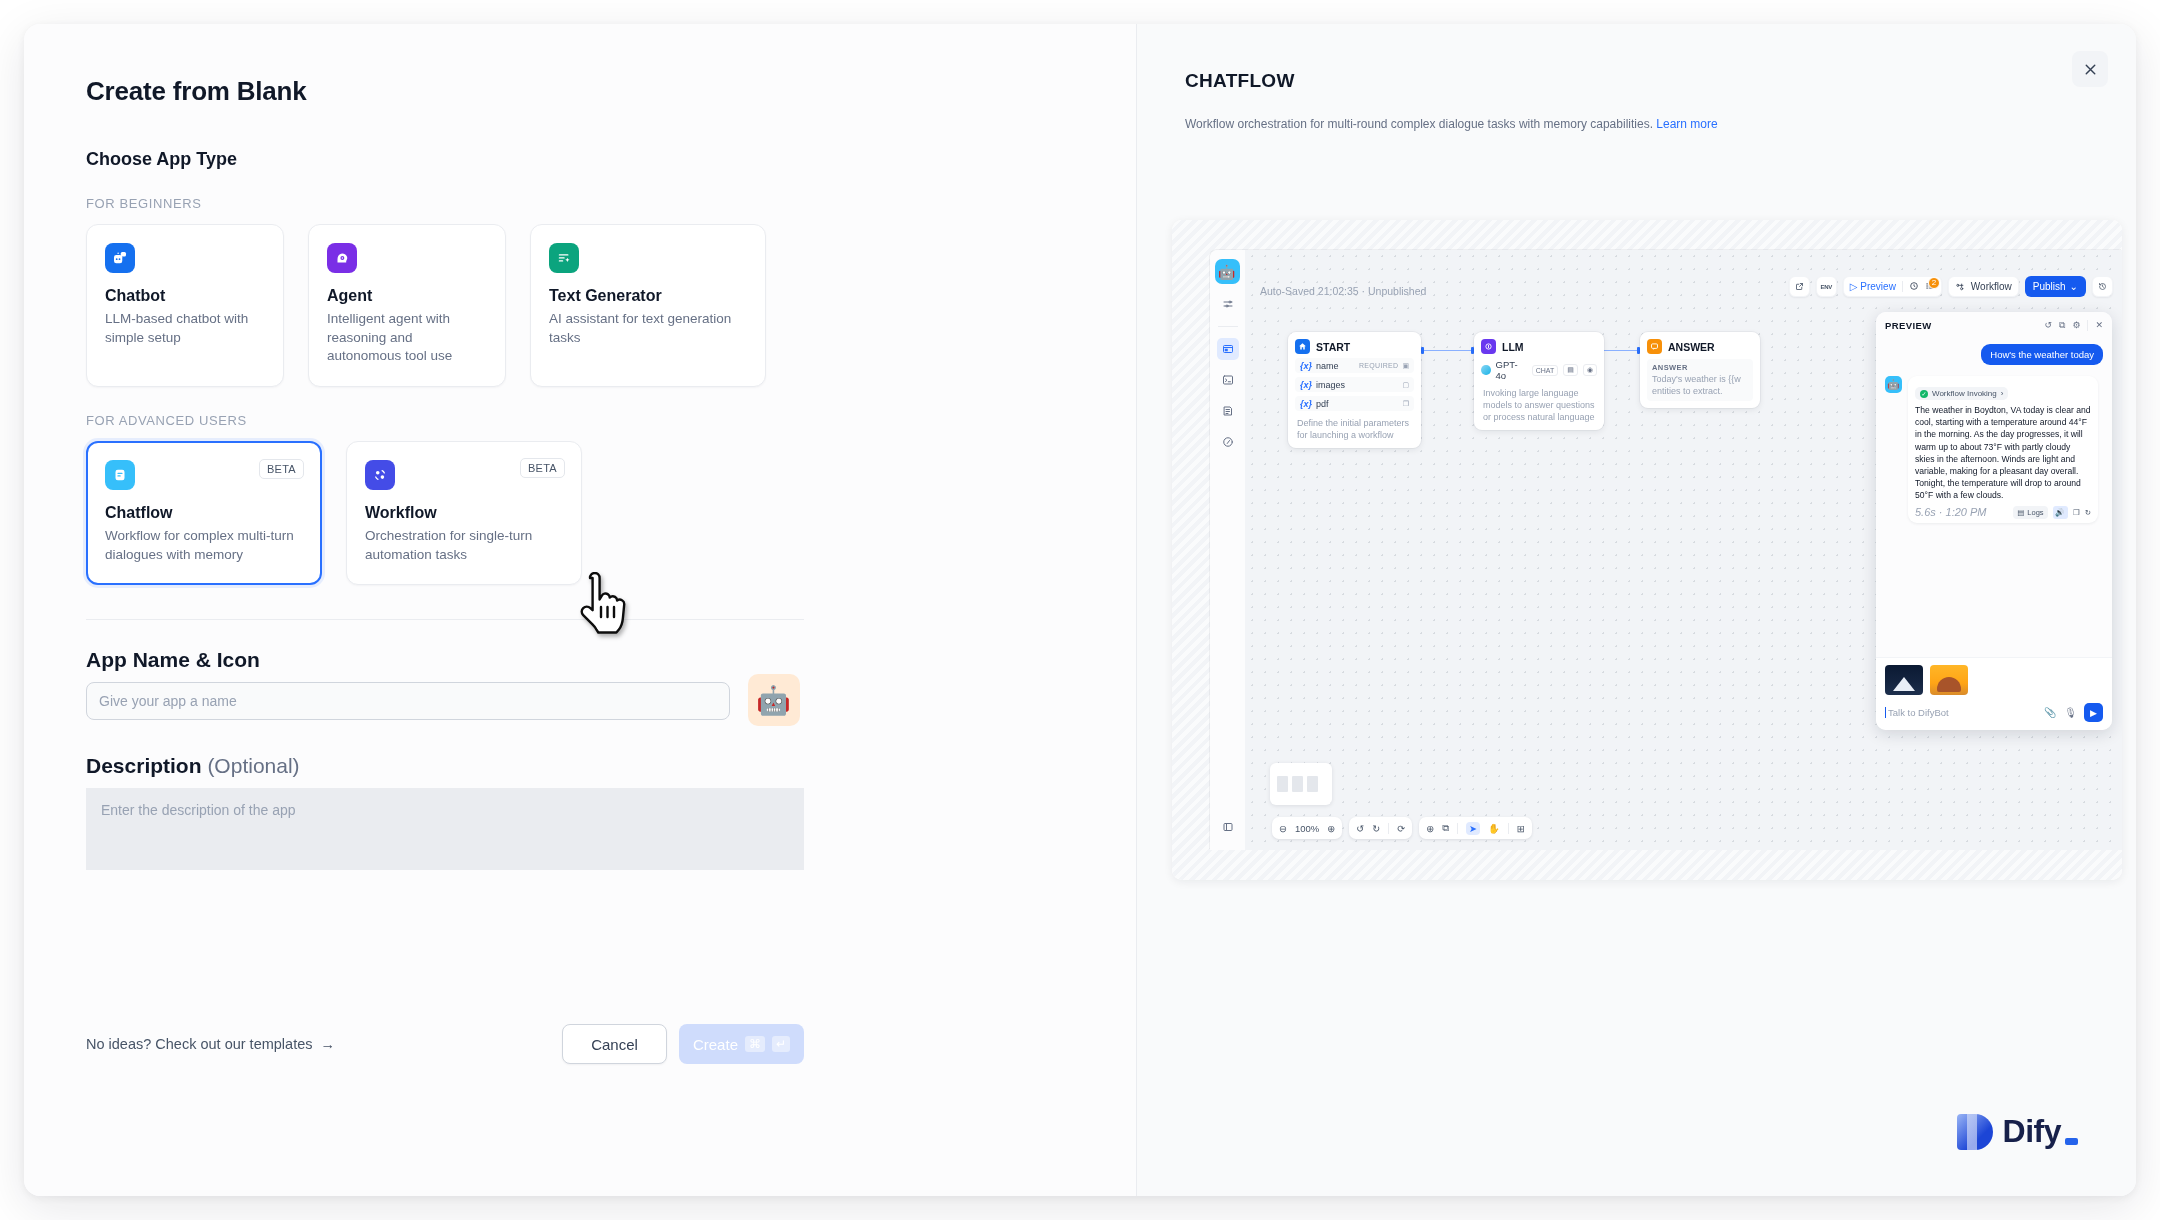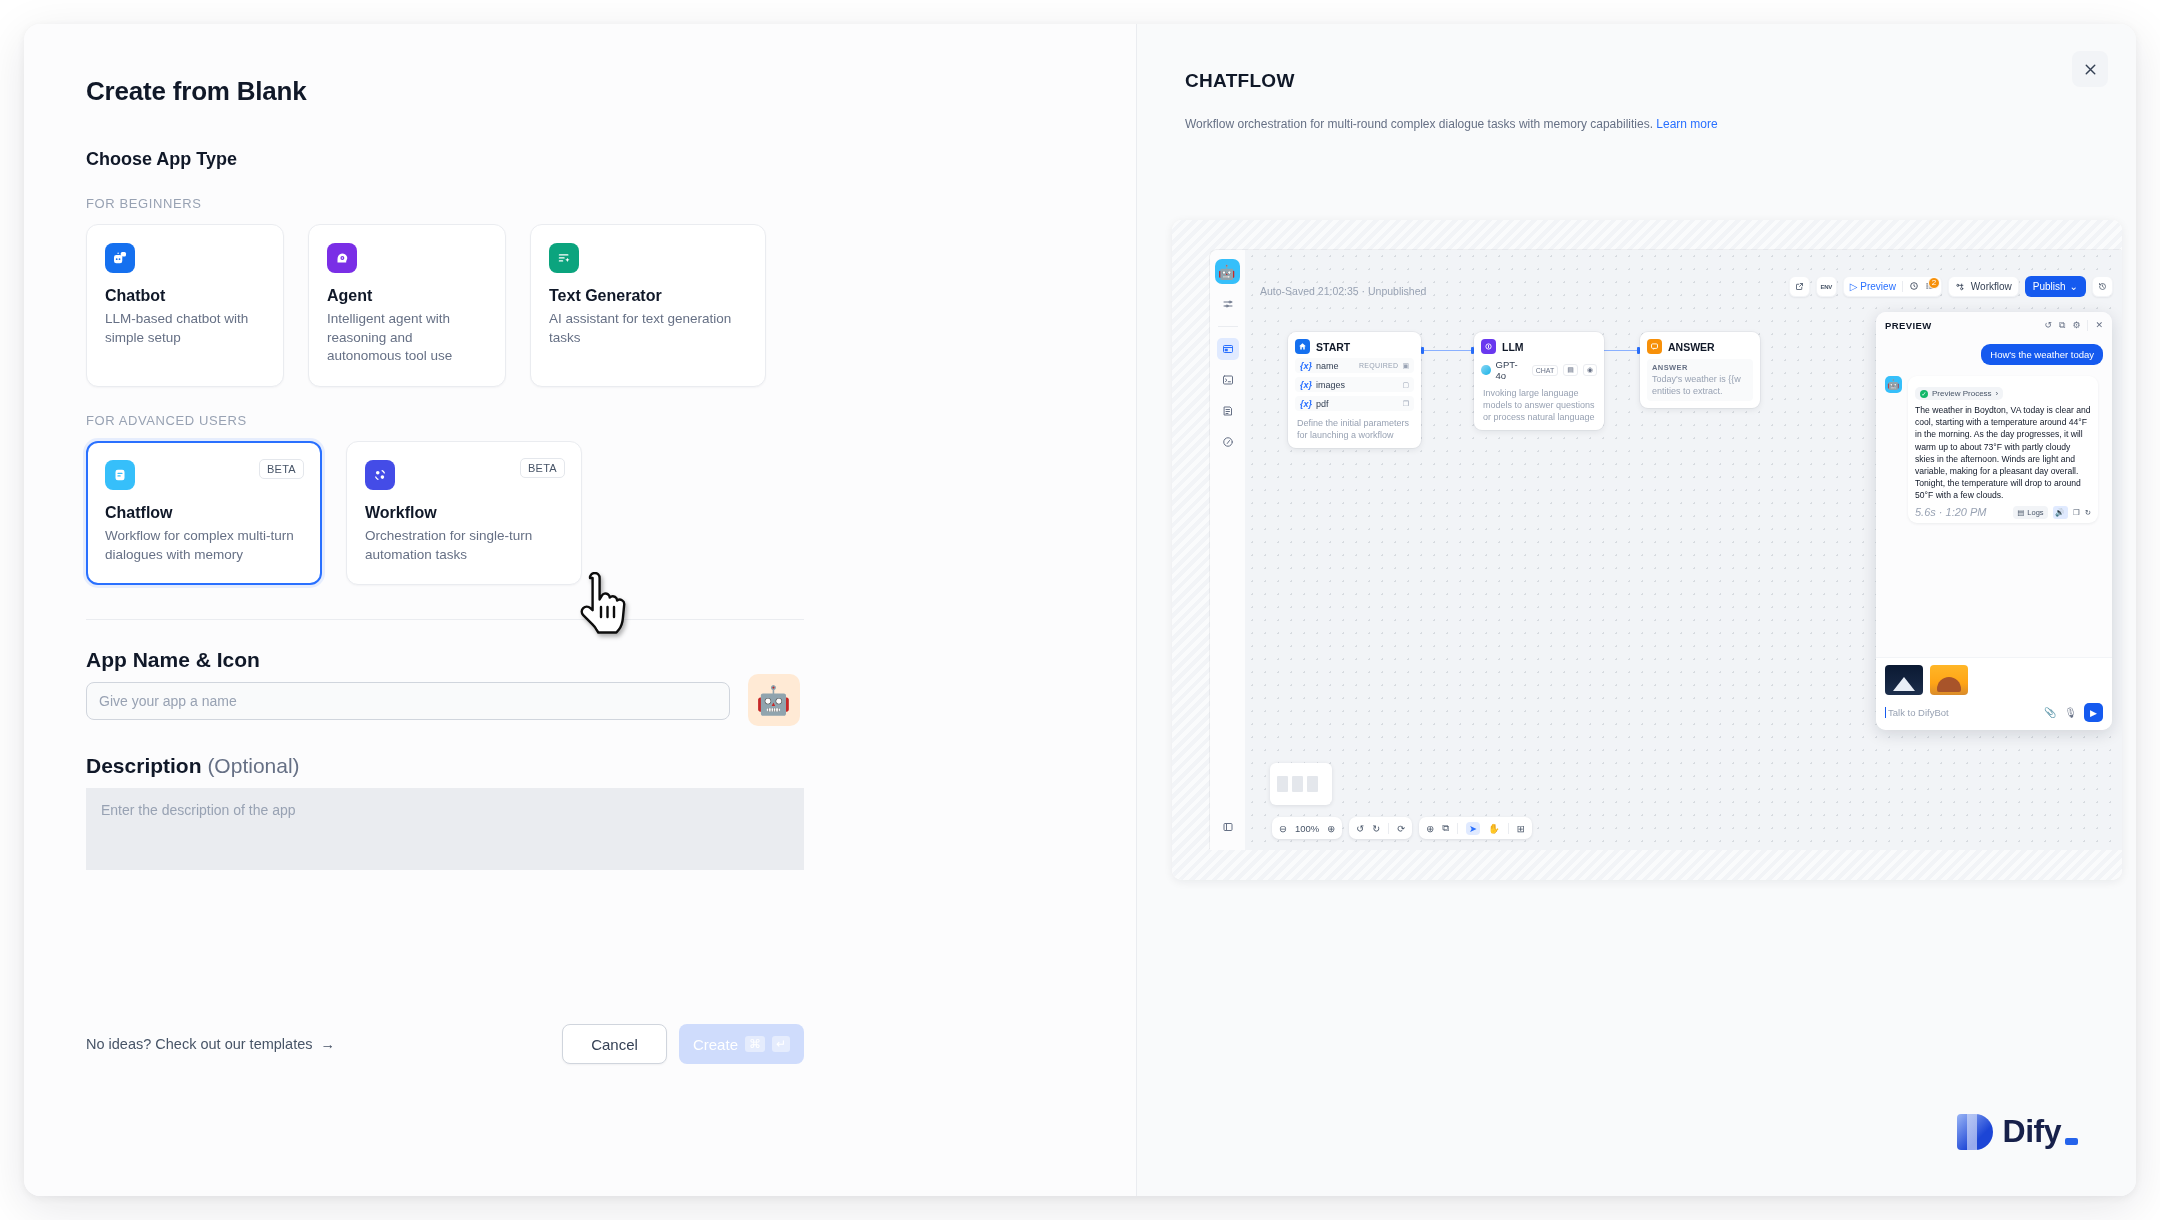--- a/index.html
+++ b/index.html
@@ -904,21 +904,21 @@
               </div>
 
               <div class="chat-body">
                 <div class="bubble-user">How's the weather today</div>
 
                 <div class="bot-row">
                   <div class="bot-ava">🤖</div>
                   <div class="bot-bubble">
                     <div class="wf-proc">
                       <span class="ok-dot">✓</span>
-                      <span>Preview Process</span>
+                      <span>Workflow Invoking</span>
                       <span>›</span>
                     </div>
                     <div class="bot-text">The weather in Boydton, VA today is clear and cool, starting with a temperature around 44°F in the morning. As the day progresses, it will warm up to about 73°F with partly cloudy skies in the afternoon. Winds are light and variable, making for a pleasant day overall. Tonight, the temperature will drop to around 50°F with a few clouds.</div>
                     <div class="bot-foot">
                       <span class="bot-time">5.6s · 1:20 PM</span>
                       <span class="bot-actions">
                         <span class="act-pill">
                           <span>▤</span>
                           <span>Logs</span>
                         </span>

